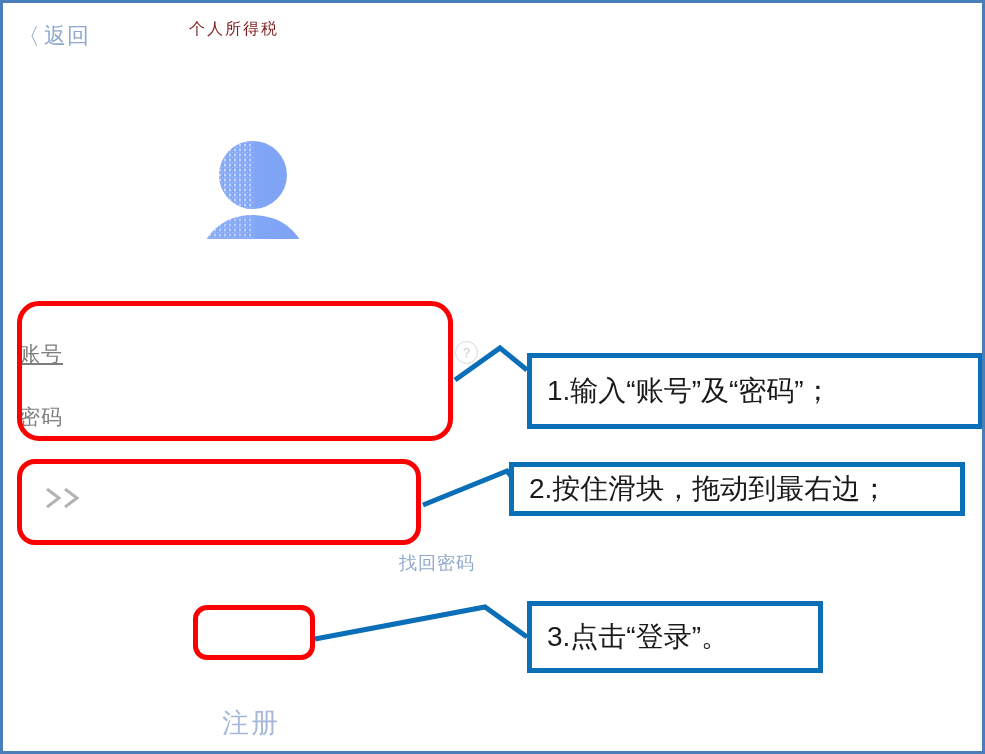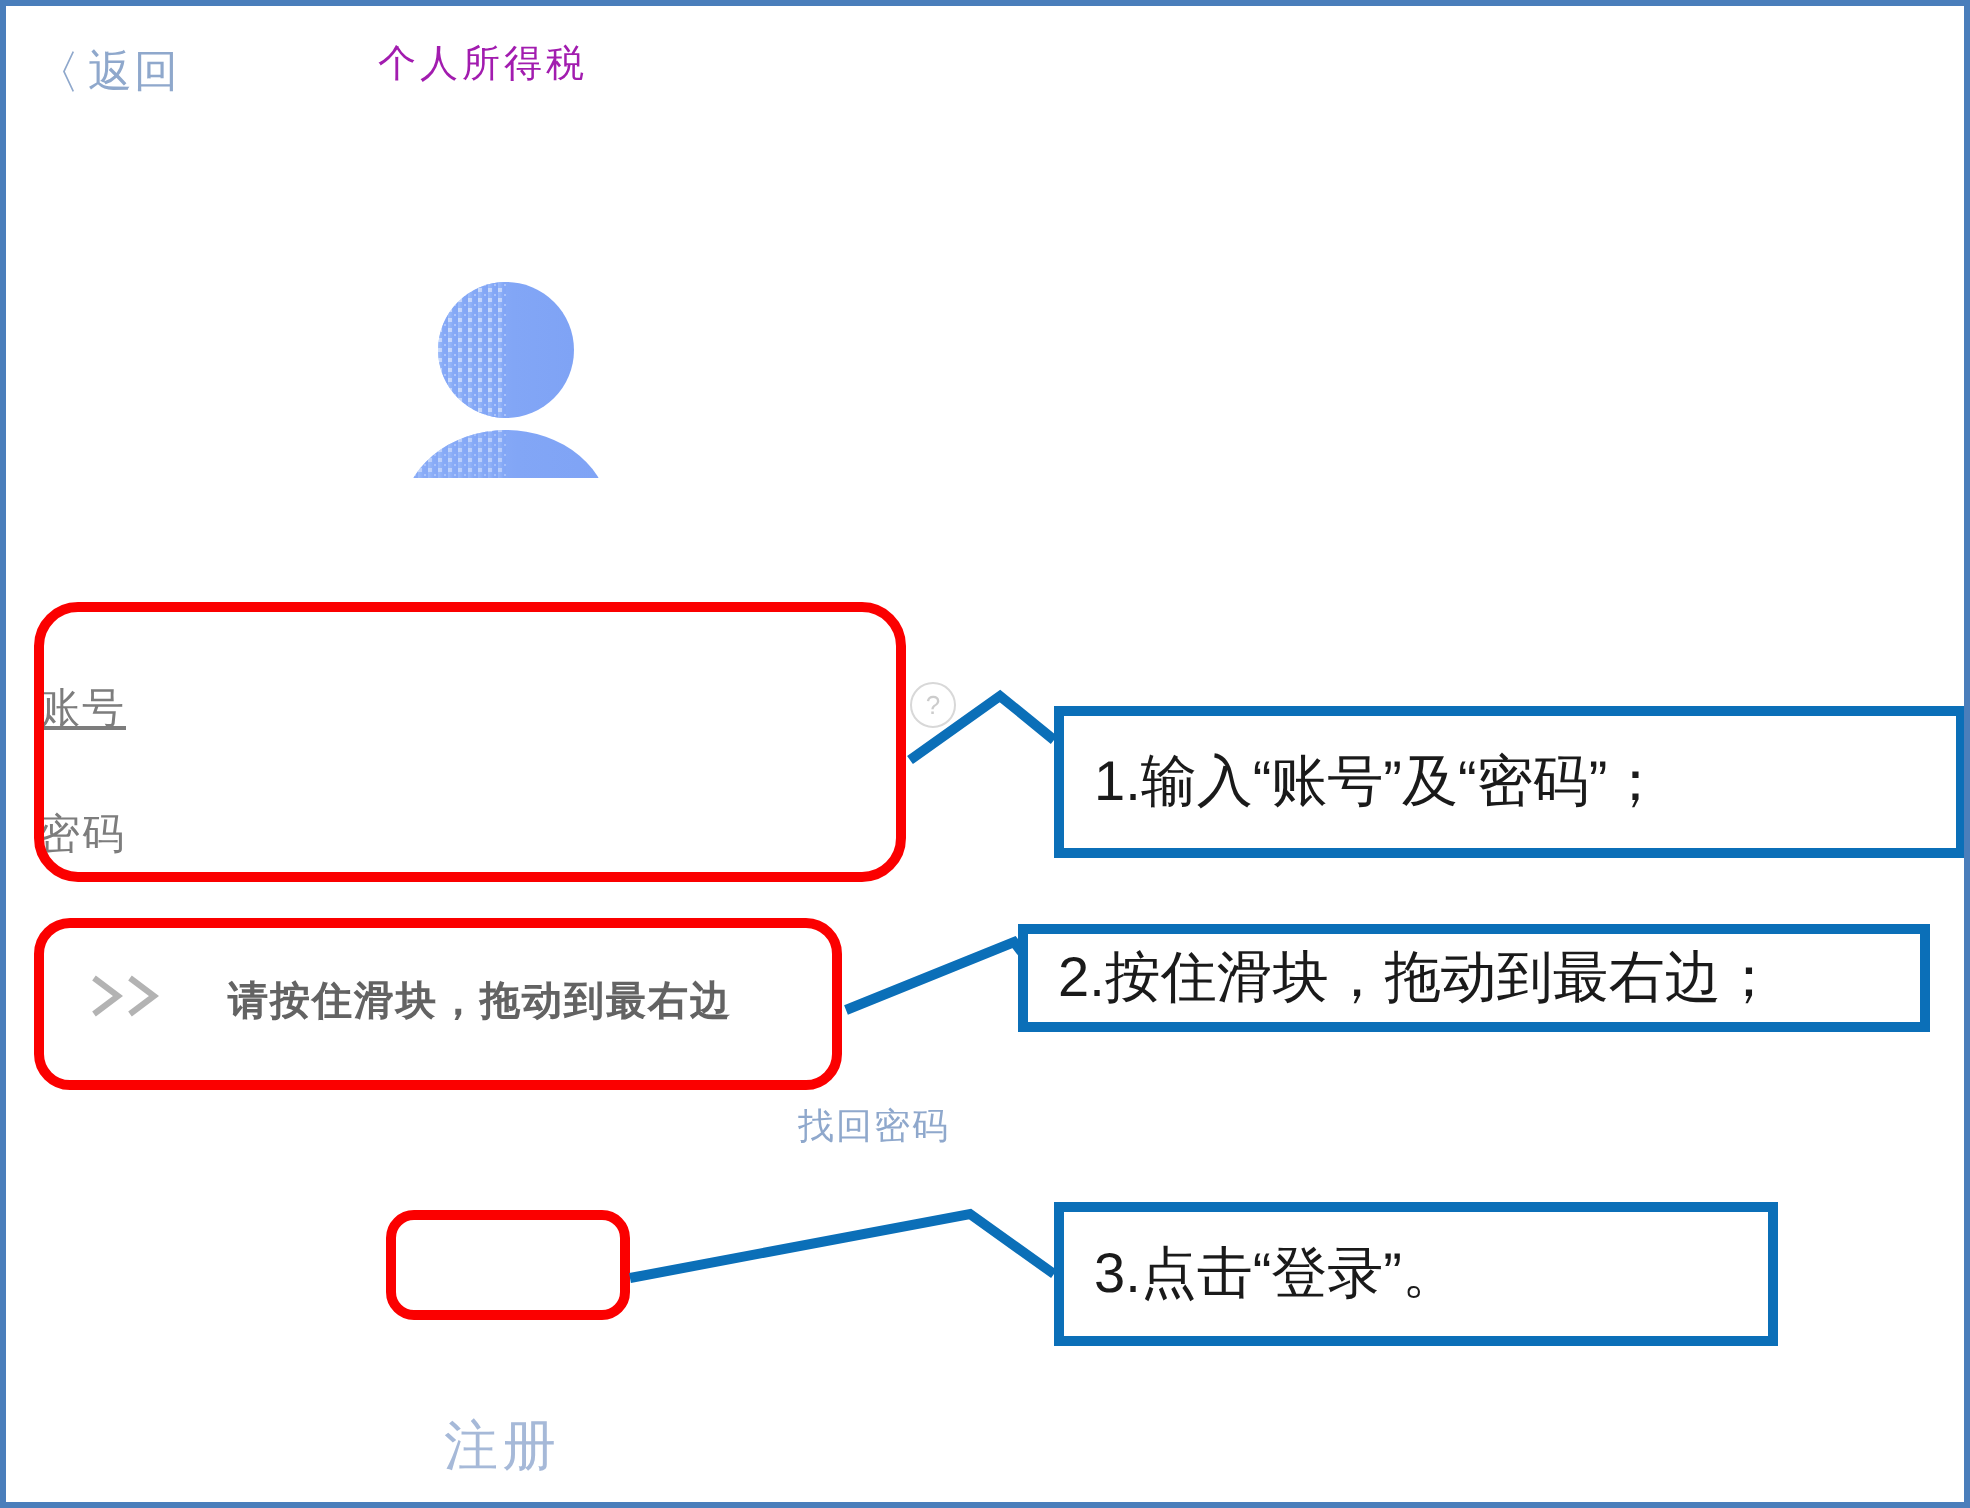--- a/index.html
+++ b/index.html
@@ -40,22 +40,22 @@
   }
   #back-chevron {
     font-size: 23px;
     line-height: 1;
     color: #8fa8cc;
   }
   #page-title {
     position: absolute;
     left: 186px;
     top: 16px;
-    font-size: 19px;
-    color: #a21caf;
+    font-size: 16px;
+    color: #7f1d1d;
     letter-spacing: 2px;
   }
 
   
   #avatar {
     position: absolute;
     left: 196px;
     top: 136px;
     width: 108px;
     height: 105px;
@@ -169,21 +169,21 @@
   #callout-1 {
     left: 524px; top: 322px;
     width: 456px; height: 76px; margin-top: 28px;
   }
   #callout-2 {
     left: 506px; top: 459px;
     width: 456px; height: 54px;
   }
   #callout-3 {
     left: 524px; top: 598px;
-    width: 362px; height: 72px;
+    width: 296px; height: 72px;
   }
 
   
   #connectors {
     position: absolute;
     left: 0; top: 0;
     width: 985px;
     height: 754px;
     pointer-events: none;
   }
@@ -227,21 +227,20 @@
   <div class="field-label" id="password-field">密码</div>
   <div id="help-icon">?</div>
 
   <div id="slider-track">
     <div id="slider-chevrons">
       <svg width="44" height="26" viewBox="0 0 44 26" xmlns="http://www.w3.org/2000/svg">
         <polyline points="4,4 16,13 4,22" fill="none" stroke="#b3b3b3" stroke-width="3"></polyline>
         <polyline points="22,4 34,13 22,22" fill="none" stroke="#b3b3b3" stroke-width="3"></polyline>
       </svg>
     </div>
-    <div id="slider-text">请按住滑块，拖动到最右边</div>
   </div>
 
   <div id="forgot-password">找回密码</div>
   <div id="register-link">注册</div>
 
   <div class="red-box" id="red-box-credentials"></div>
   <div class="red-box" id="red-box-slider"></div>
   <div class="red-box" id="red-box-login"></div>
 
   <svg id="connectors" xmlns="http://www.w3.org/2000/svg">

